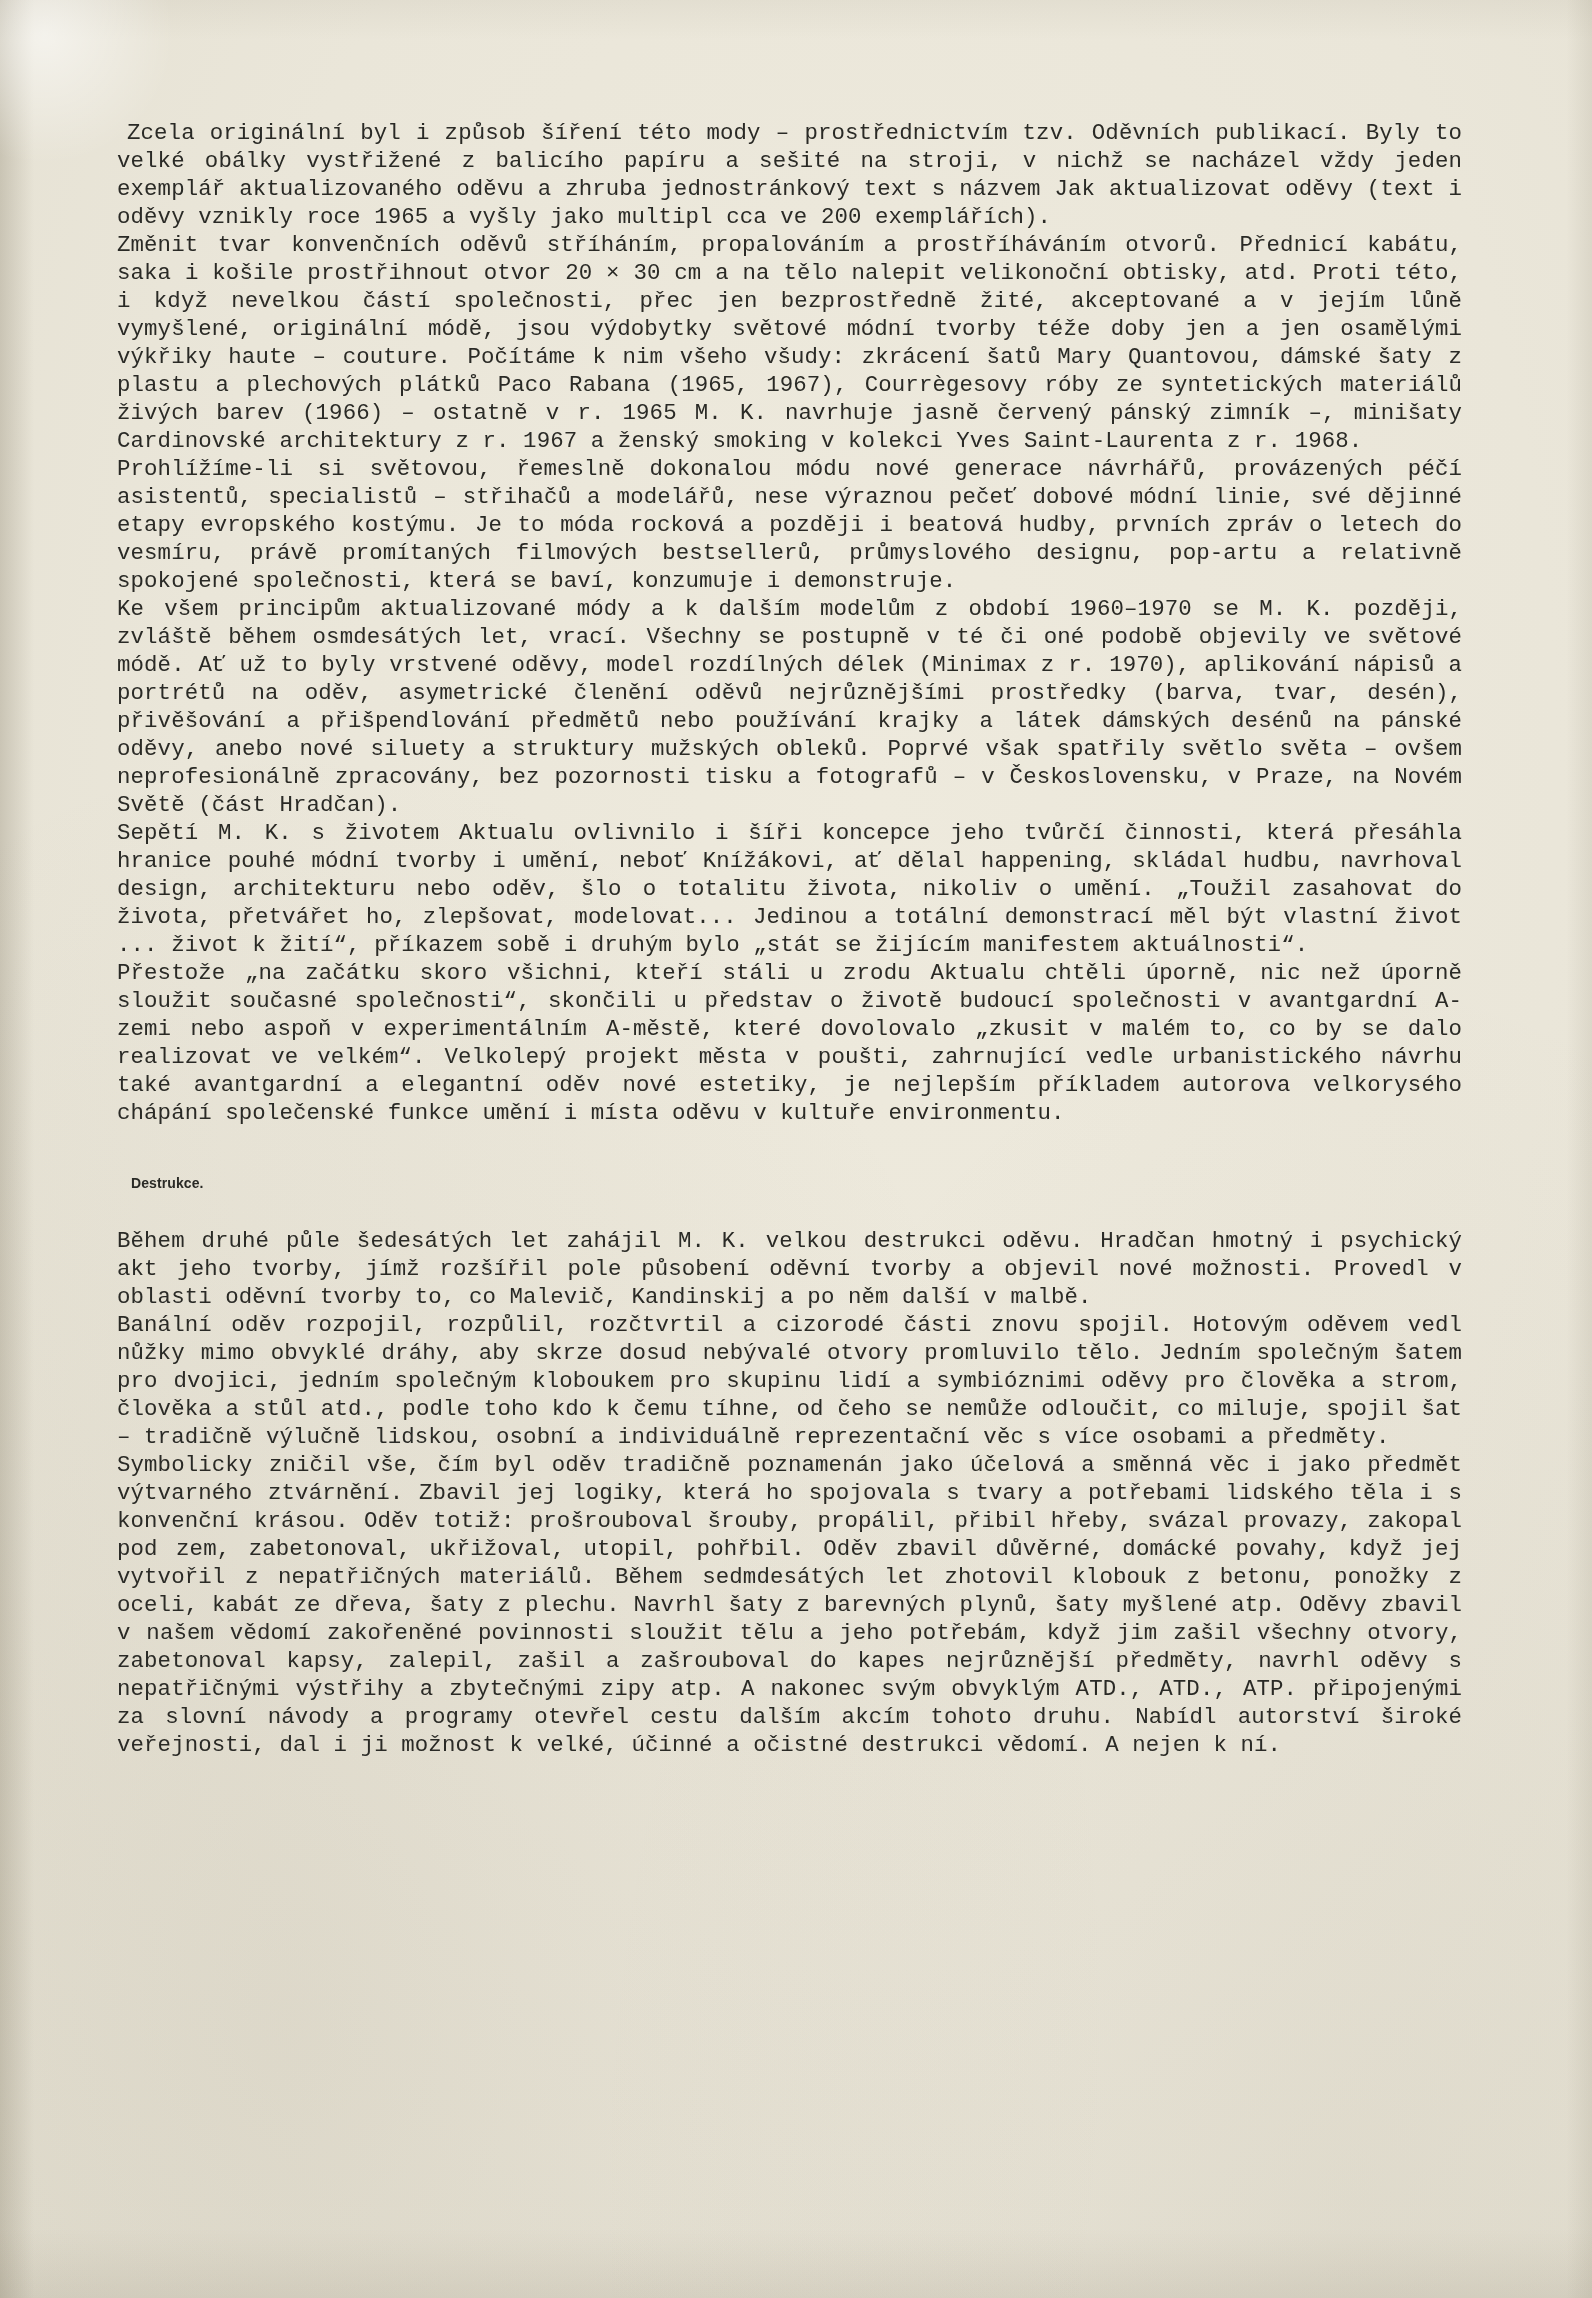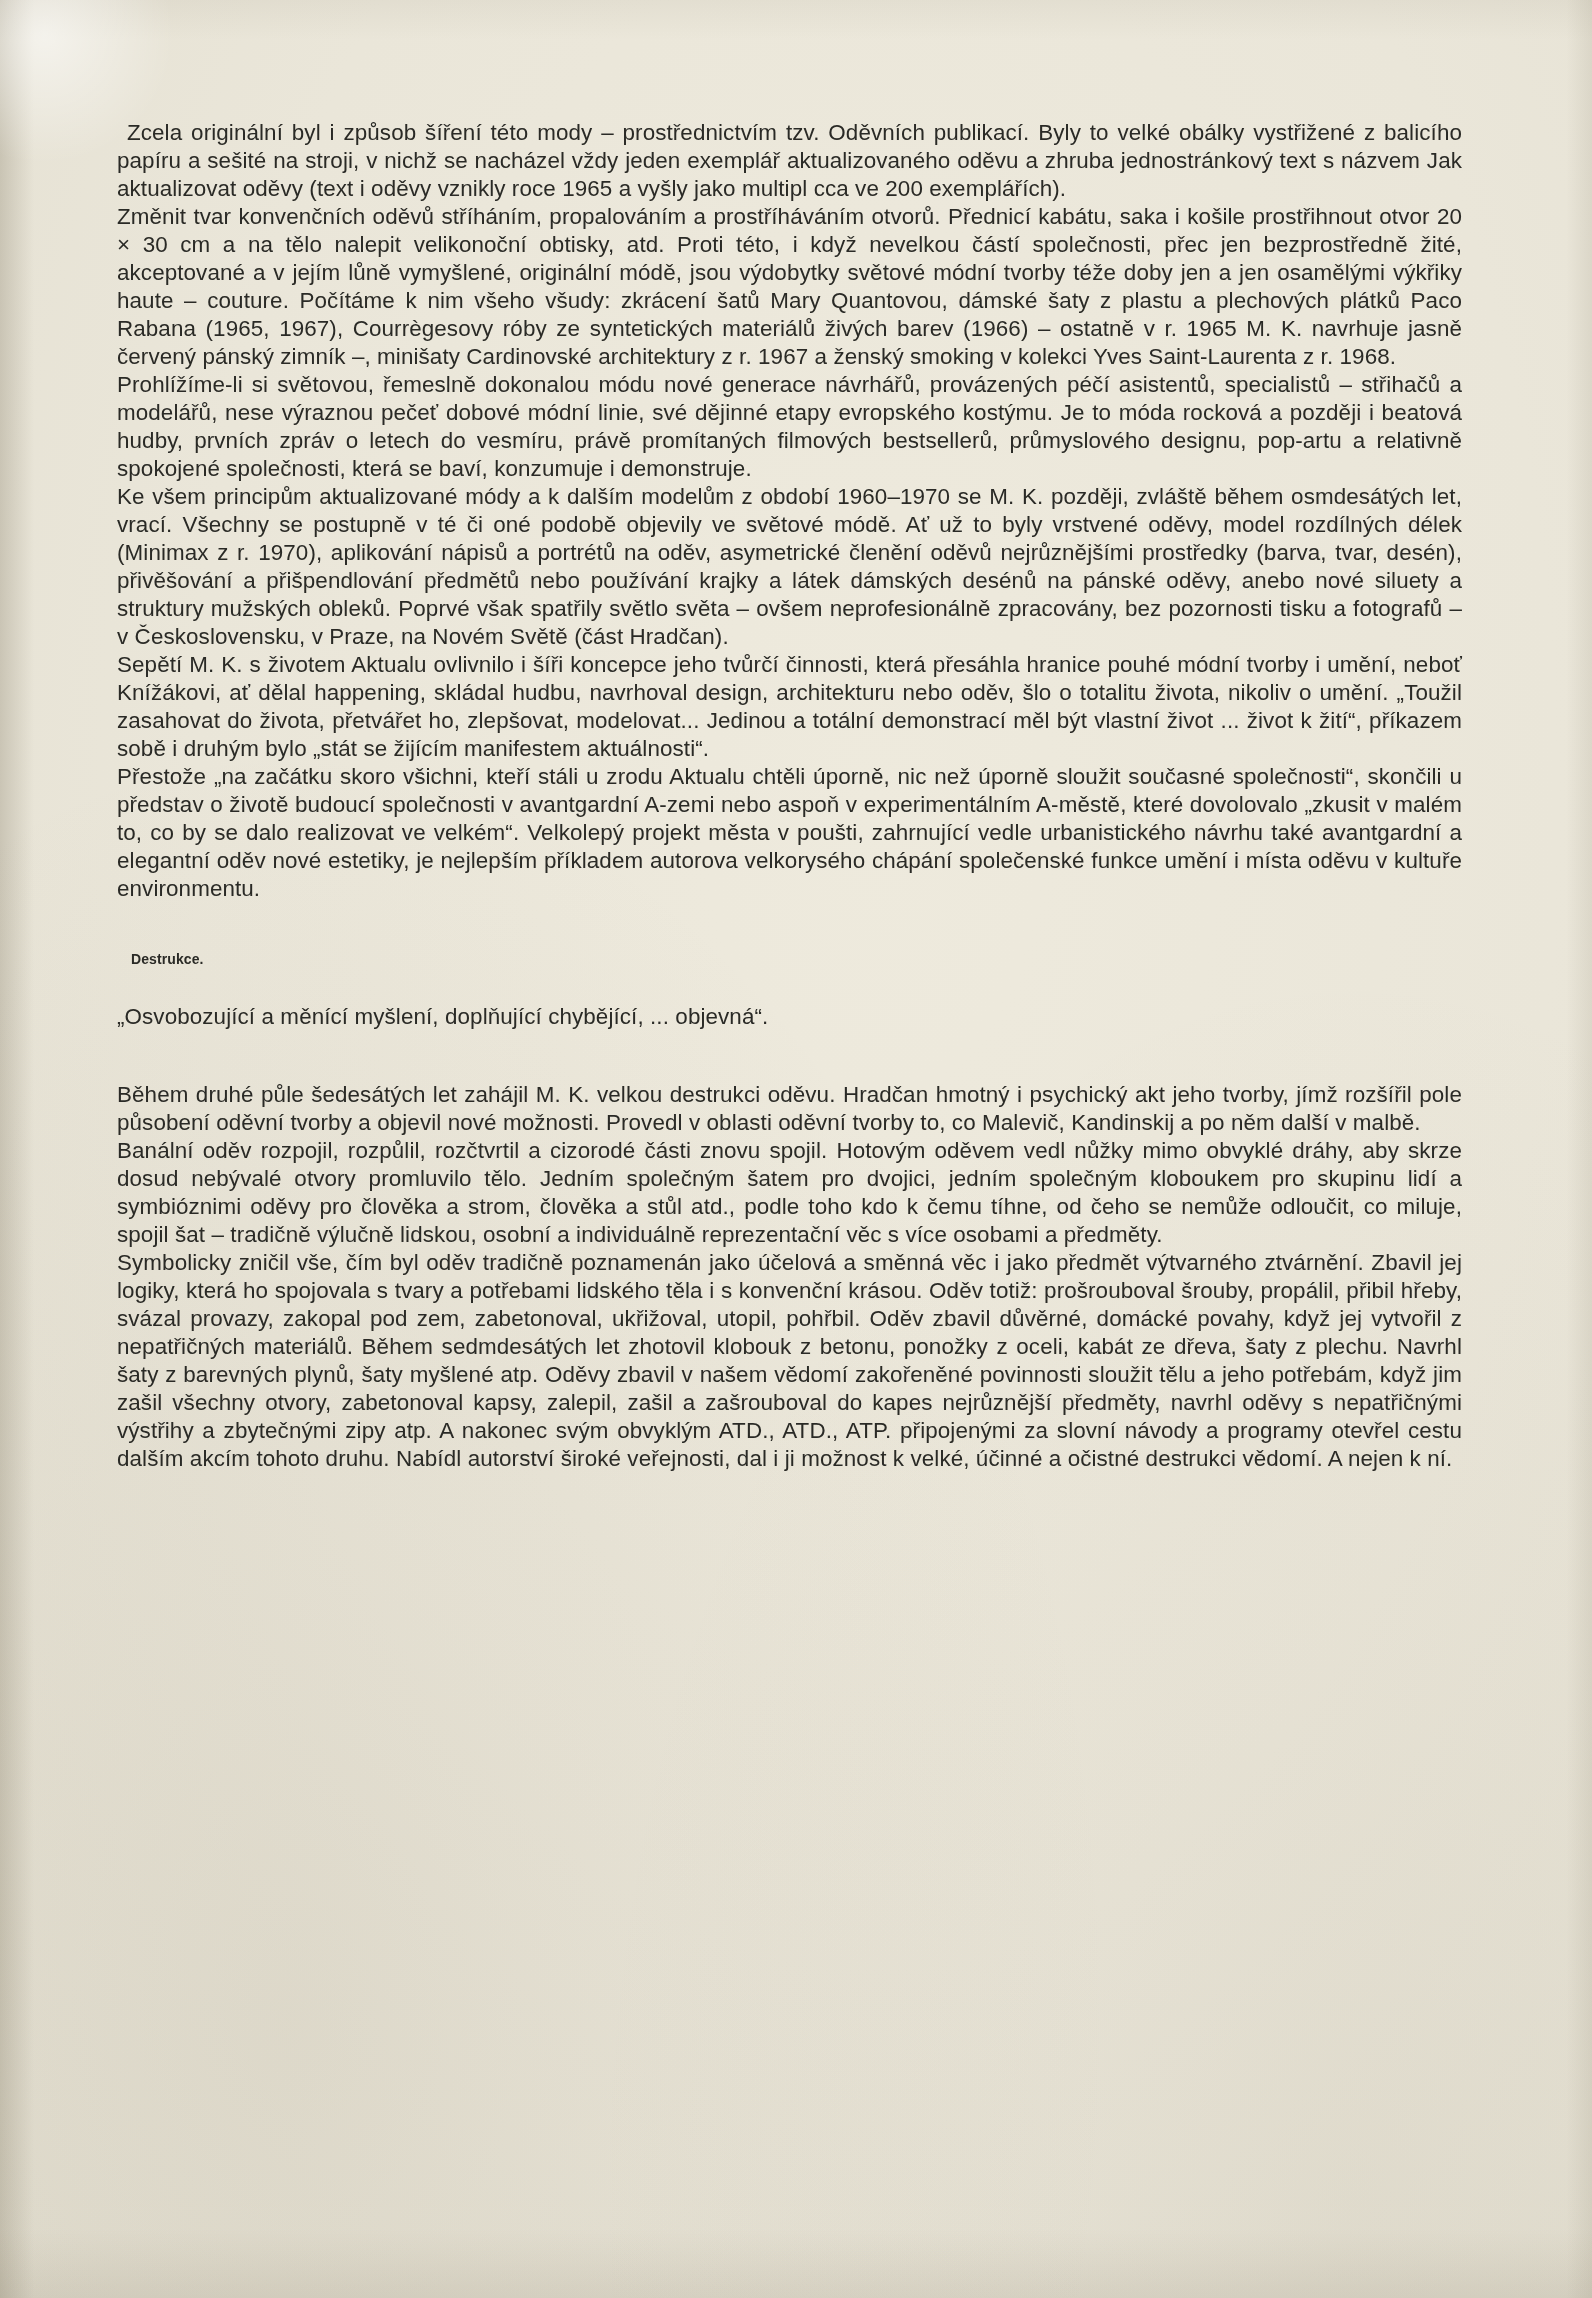--- a/index.html
+++ b/index.html
@@ -35,20 +35,21 @@
     width: 1345px;
     color: #29292575;
     color: #2a2a26;
     font-size: 22.4px;
     line-height: 28px;
     text-align: justify;
     letter-spacing: 0.1px;
   }
   .text-block p {
     margin: 0;
+    font-family: Liberation Mono, monospace;
   }
   .text-block p.first {
     text-indent: 10px;
   }
   .section-heading {
     font-size: 14px;
     line-height: 28px;
     font-weight: bold;
     margin: 42px 0 30px 14px;
     text-align: left;
@@ -68,21 +69,20 @@
       <p class="first">Zcela originální byl i způsob šíření této mody – prostřednictvím tzv. Oděvních publikací. Byly to velké obálky vystřižené z balicího papíru a sešité na stroji, v nichž se nacházel vždy jeden exemplář aktualizovaného oděvu a zhruba jednostránkový text s názvem Jak aktualizovat oděvy (text i oděvy vznikly roce 1965 a vyšly jako multipl cca ve 200 exemplářích).</p>
       <p>Změnit tvar konvenčních oděvů stříháním, propalováním a prostříháváním otvorů. Přednicí kabátu, saka i košile prostřihnout otvor 20 × 30 cm a na tělo nalepit velikonoční obtisky, atd. Proti této, i když nevelkou částí společnosti, přec jen bezprostředně žité, akceptované a v jejím lůně vymyšlené, originální módě, jsou výdobytky světové módní tvorby téže doby jen a jen osamělými výkřiky haute – couture. Počítáme k nim všeho všudy: zkrácení šatů Mary Quantovou, dámské šaty z plastu a plechových plátků Paco Rabana (1965, 1967), Courrègesovy róby ze syntetických materiálů živých barev (1966) – ostatně v r. 1965 M. K. navrhuje jasně červený pánský zimník –, minišaty Cardinovské architektury z r. 1967 a ženský smoking v kolekci Yves Saint-Laurenta z r. 1968.</p>
       <p>Prohlížíme-li si světovou, řemeslně dokonalou módu nové generace návrhářů, provázených péčí asistentů, specialistů – střihačů a modelářů, nese výraznou pečeť dobové módní linie, své dějinné etapy evropského kostýmu. Je to móda rocková a později i beatová hudby, prvních zpráv o letech do vesmíru, právě promítaných filmových bestsellerů, průmyslového designu, pop-artu a relativně spokojené společnosti, která se baví, konzumuje i demonstruje.</p>
       <p>Ke všem principům aktualizované módy a k dalším modelům z období 1960–1970 se M. K. později, zvláště během osmdesátých let, vrací. Všechny se postupně v té či oné podobě objevily ve světové módě. Ať už to byly vrstvené oděvy, model rozdílných délek (Minimax z r. 1970), aplikování nápisů a portrétů na oděv, asymetrické členění oděvů nejrůznějšími prostředky (barva, tvar, desén), přivěšování a přišpendlování předmětů nebo používání krajky a látek dámských desénů na pánské oděvy, anebo nové siluety a struktury mužských obleků. Poprvé však spatřily světlo světa – ovšem neprofesionálně zpracovány, bez pozornosti tisku a fotografů – v Československu, v Praze, na Novém Světě (část Hradčan).</p>
       <p>Sepětí M. K. s životem Aktualu ovlivnilo i šíři koncepce jeho tvůrčí činnosti, která přesáhla hranice pouhé módní tvorby i umění, neboť Knížákovi, ať dělal happening, skládal hudbu, navrhoval design, architekturu nebo oděv, šlo o totalitu života, nikoliv o umění. „Toužil zasahovat do života, přetvářet ho, zlepšovat, modelovat... Jedinou a totální demonstrací měl být vlastní život ... život k žití“, příkazem sobě i druhým bylo „stát se žijícím manifestem aktuálnosti“.</p>
       <p>Přestože „na začátku skoro všichni, kteří stáli u zrodu Aktualu chtěli úporně, nic než úporně sloužit současné společnosti“, skončili u představ o životě budoucí společnosti v avantgardní A-zemi nebo aspoň v experimentálním A-městě, které dovolovalo „zkusit v malém to, co by se dalo realizovat ve velkém“. Velkolepý projekt města v poušti, zahrnující vedle urbanistického návrhu také avantgardní a elegantní oděv nové estetiky, je nejlepším příkladem autorova velkorysého chápání společenské funkce umění i místa oděvu v kultuře environmentu.</p>
     </div>
 
     <h2 class="section-heading">Destrukce.</h2>
 
-    <p class="quote-line">„Osvobozující a měnící myšlení, doplňující chybějící, ... objevná“.</p>
 
     <div>
       <p>Během druhé půle šedesátých let zahájil M. K. velkou destrukci oděvu. Hradčan hmotný i psychický akt jeho tvorby, jímž rozšířil pole působení oděvní tvorby a objevil nové možnosti. Provedl v oblasti oděvní tvorby to, co Malevič, Kandinskij a po něm další v malbě.</p>
       <p>Banální oděv rozpojil, rozpůlil, rozčtvrtil a cizorodé části znovu spojil. Hotovým oděvem vedl nůžky mimo obvyklé dráhy, aby skrze dosud nebývalé otvory promluvilo tělo. Jedním společným šatem pro dvojici, jedním společným kloboukem pro skupinu lidí a symbióznimi oděvy pro člověka a strom, člověka a stůl atd., podle toho kdo k čemu tíhne, od čeho se nemůže odloučit, co miluje, spojil šat – tradičně výlučně lidskou, osobní a individuálně reprezentační věc s více osobami a předměty.</p>
       <p>Symbolicky zničil vše, čím byl oděv tradičně poznamenán jako účelová a směnná věc i jako předmět výtvarného ztvárnění. Zbavil jej logiky, která ho spojovala s tvary a potřebami lidského těla i s konvenční krásou. Oděv totiž: prošrouboval šrouby, propálil, přibil hřeby, svázal provazy, zakopal pod zem, zabetonoval, ukřižoval, utopil, pohřbil. Oděv zbavil důvěrné, domácké povahy, když jej vytvořil z nepatřičných materiálů. Během sedmdesátých let zhotovil klobouk z betonu, ponožky z oceli, kabát ze dřeva, šaty z plechu. Navrhl šaty z barevných plynů, šaty myšlené atp. Oděvy zbavil v našem vědomí zakořeněné povinnosti sloužit tělu a jeho potřebám, když jim zašil všechny otvory, zabetonoval kapsy, zalepil, zašil a zašrouboval do kapes nejrůznější předměty, navrhl oděvy s nepatřičnými výstřihy a zbytečnými zipy atp. A nakonec svým obvyklým ATD., ATD., ATP. připojenými za slovní návody a programy otevřel cestu dalším akcím tohoto druhu. Nabídl autorství široké veřejnosti, dal i ji možnost k velké, účinné a očistné destrukci vědomí. A nejen k ní.</p>
     </div>
 
   </main>
 </div>
 

